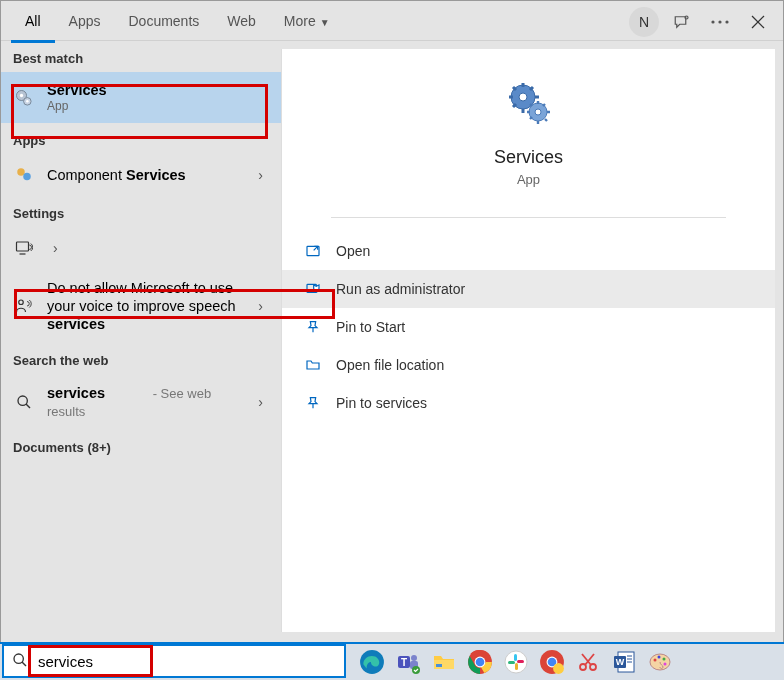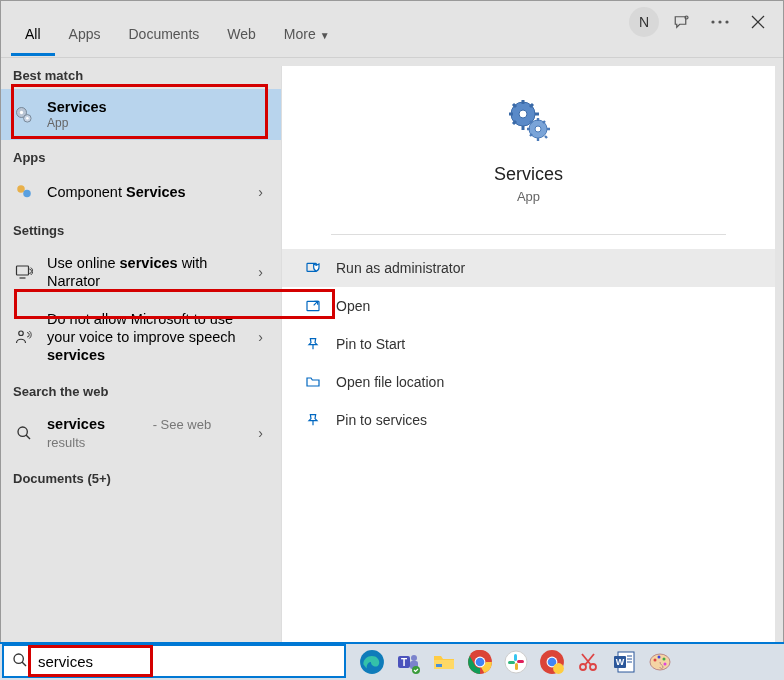--- a/index.html
+++ b/index.html
@@ -1,20 +1,20 @@
 <!DOCTYPE html>
 <html><head>
 <meta charset="utf-8">
 <style>
 * { margin: 0; padding: 0; box-sizing: border-box; font-family: "Segoe UI", Arial, sans-serif; }
 body { width: 784px; height: 680px; background: #e4e4e4; overflow: hidden; position: relative; }
 
 .search-panel { position: absolute; top: 0; left: 0; width: 784px; height: 645px; background: #e4e4e4; border: 1px solid #999; }
 
-.tabs { display: flex; align-items: center; height: 48px; padding: 12px 10px; border-bottom: 1px solid #d0d0d0; margin-top: 9px; }
+.tabs { display: flex; align-items: center; height: 40px; padding: 12px 10px; border-bottom: 1px solid #d0d0d0; }
 .tab { padding: 0 14px; height: 44px; line-height: 44px; font-size: 14px; color: #555; cursor: pointer; }
 .tab.active { color: #000; border-bottom: 3px solid #0078d4; font-weight: 500; }
 .tab .chev { margin-left: 4px; font-size: 10px; }
 
 .header-right { position: absolute; right: 10px; top: 6px; display: flex; align-items: center; gap: 8px; }
 .avatar { width: 30px; height: 30px; border-radius: 50%; background: #d8d8d8; display: flex; align-items: center; justify-content: center; font-size: 14px; color: #333; }
 .hicon { width: 30px; height: 30px; display: flex; align-items: center; justify-content: center; color: #555; cursor: pointer; }
 
 .body { display: flex; height: calc(100% - 44px); }
 .left { width: 280px; overflow-y: auto; }
@@ -123,21 +123,20 @@
 
       <div class="section-label">Settings</div>
       <div class="result">
         <div class="ricon">
           <svg width="18" height="18" viewBox="0 0 24 24" fill="none" stroke="#333" stroke-width="1.6">
               <rect x="2" y="4" width="16" height="12" rx="1"></rect>
               <line x1="6" y1="20" x2="14" y2="20"></line>
               <path d="M19 8 a3 3 0 0 1 0 6 M21 6 a6 6 0 0 1 0 10" stroke-width="1.2"></path>
             </svg>
         </div>
-        <div class="rtext"><span class="rtitle"><span>Use online </span><b>services</b><span> with Narrator</span></span></div>
         <div class="chevron">›</div>
       </div>
       <div class="result">
         <div class="ricon">
           <svg width="18" height="18" viewBox="0 0 24 24" fill="none" stroke="#333" stroke-width="1.6">
               <circle cx="8" cy="7" r="3"></circle>
               <path d="M2 20c0-3 3-5 6-5s6 2 6 5"></path>
               <path d="M16 6 a3 3 0 0 1 0 6 M19 4 a6 6 0 0 1 0 10" stroke-width="1.2"></path>
             </svg>
         </div>
@@ -150,21 +149,21 @@
         <div class="ricon">
           <svg width="16" height="16" viewBox="0 0 24 24" fill="none" stroke="#333" stroke-width="2">
               <circle cx="10" cy="10" r="7"></circle>
               <line x1="15" y1="15" x2="21" y2="21"></line>
             </svg>
         </div>
         <div class="rtext"><span class="rtitle"><b>services</b><span style="color:#777;font-size:13px;margin-left:44px;"> - See web results</span></span></div>
         <div class="chevron">›</div>
       </div>
 
-      <div class="section-label">Documents (5+)</div>
+      <div class="section-label">Documents (8+)</div>
     </div>
 
     <div class="right">
       <div class="preview">
         <div class="preview-icon">
           <svg width="48" height="48" viewBox="0 0 48 48">
             <g fill="#5a8ac8" stroke="#3a6aa8">
               <circle cx="18" cy="18" r="12"></circle>
                 <circle cx="18" cy="18" r="4" fill="#fff"></circle>
               <path d="M18 4v4M18 30v4M4 18h4M30 18h4M8 8l3 3M28 28l3 3M28 8l-3 3M8 28l3-3" stroke-width="3"></path>
@@ -175,37 +174,37 @@
               <path d="M33 22v3M33 42v3M22 33h3M42 33h3M25 25l2 2M40 40l2 2M40 25l-2 2M25 40l2-2" stroke-width="2.4"></path>
             </g>
           </svg>
         </div>
         <div class="preview-title">Services</div>
         <div class="preview-sub">App</div>
 
         <div style="width:80%;border-top:1px solid #ddd;margin-bottom:14px;"></div>
 
         <div class="actions">
+          <div class="action">
+            <div class="aicon">
+                <svg width="16" height="16" viewBox="0 0 24 24" fill="none" stroke="#0067c0" stroke-width="1.8">
+                  <rect x="3" y="5" width="18" height="14" rx="1"></rect>
+                  <path d="M13 11l6-6M19 10V5h-5"></path>
+                </svg>
+              </div>
+            <span>Open</span>
+          </div>
           <div class="action hover" style="position:relative;">
             <div class="aicon">
                 <svg width="16" height="16" viewBox="0 0 24 24" fill="none" stroke="#0067c0" stroke-width="1.8">
                   <rect x="3" y="5" width="14" height="12" rx="1"></rect>
                   <path d="M17 8l4-2v5c0 3-2 5-4 6-2-1-4-3-4-6V6z" fill="#fff"></path>
                 </svg>
               </div>
             <span>Run as administrator</span>
-          </div>
-          <div class="action">
-            <div class="aicon">
-                <svg width="16" height="16" viewBox="0 0 24 24" fill="none" stroke="#0067c0" stroke-width="1.8">
-                  <rect x="3" y="5" width="18" height="14" rx="1"></rect>
-                  <path d="M13 11l6-6M19 10V5h-5"></path>
-                </svg>
-              </div>
-            <span>Open</span>
           </div>
           <div class="redbox" style="top:288px; left:13px; width:321px; height:30px;"></div>
           <div class="action">
             <div class="aicon">
                 <svg width="16" height="16" viewBox="0 0 24 24" fill="none" stroke="#0067c0" stroke-width="1.8">
                   <path d="M8 4h8l-1 6 3 3H6l3-3z"></path>
                   <line x1="12" y1="13" x2="12" y2="20"></line>
                 </svg>
               </div>
             <span>Pin to Start</span>

